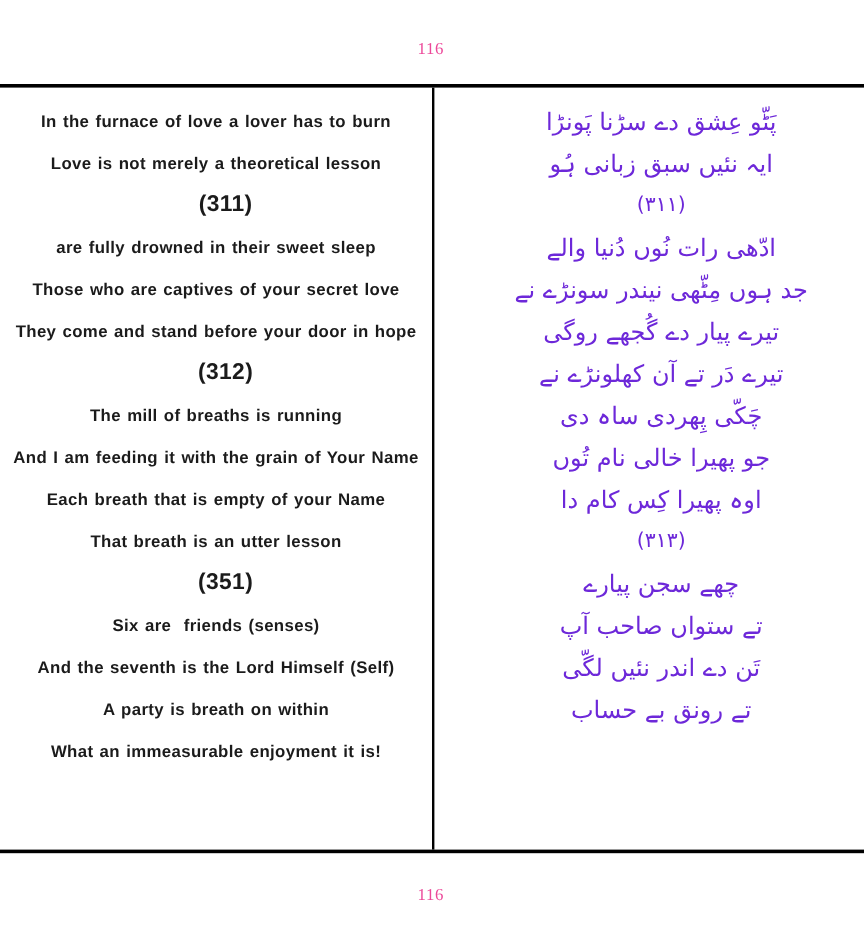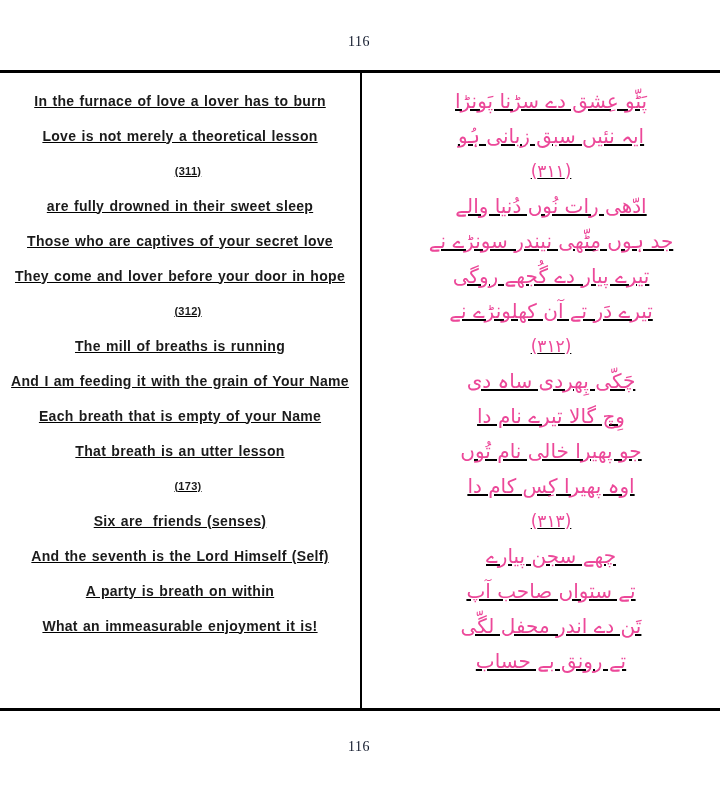--- a/index.html
+++ b/index.html
@@ -13,38 +13,37 @@
     position: relative;
     overflow: hidden;
   }
   .page-number {
     position: absolute;
     left: 0;
     width: 718px;
     text-align: center;
     font-family: "Liberation Serif", serif;
     font-size: 14px;
-    color: #0f172a;
+    color: #ec4899;
     letter-spacing: 0.5px;
   }
   .page-number.top { top: 34px; }
   .page-number.bottom { top: 739px; }
 
   .frame {
     position: absolute;
     top: 70px;
     left: 0;
     width: 720px;
     height: 641px;
     box-sizing: border-box;
     border-top: 3px solid #000;
     border-bottom: 3px solid #000;
     display: grid;
     grid-template-columns: 360px 358px;
-    text-decoration: underline;
   }
   .col {
     box-sizing: border-box;
     padding-top: 10px;
     display: flex;
     flex-direction: column;
   }
   .col-ur {
     border-left: 2px solid #000;
     padding-left: 22px;
@@ -60,72 +59,70 @@
     font-family: "Liberation Sans", sans-serif;
     font-size: 14px;
     font-weight: 600;
     letter-spacing: 0.3px;
     word-spacing: 1px;
     color: #1b1b1b;
     white-space: pre;
   }
   .line-en.number {
     font-weight: 700;
-    font-size: 11px;
+    font-size: 19px;
     padding-left: 16px;
   }
   .line-ur {
     font-family: "DejaVu Sans", sans-serif;
     font-size: 20px;
-    color: #ec4899;
+    color: #6d28d9;
     white-space: pre;
   }
   .line-ur.number {
     font-size: 17px;
     letter-spacing: 1px;
   }
 </style>
 </head>
 <body>
 
 <div class="page-number top">116</div>
 
 <div class="frame">
   <div class="col col-en">
       <div class="line line-en">In the furnace of love a lover has to burn</div>
       <div class="line line-en">Love is not merely a theoretical lesson</div>
       <div class="line line-en number">(311)</div>
       <div class="line line-en">are fully drowned in their sweet sleep</div>
       <div class="line line-en">Those who are captives of your secret love</div>
-      <div class="line line-en">They come and lover before your door in hope</div>
+      <div class="line line-en">They come and stand before your door in hope</div>
       <div class="line line-en number">(312)</div>
       <div class="line line-en">The mill of breaths is running</div>
       <div class="line line-en">And I am feeding it with the grain of Your Name</div>
       <div class="line line-en">Each breath that is empty of your Name</div>
       <div class="line line-en">That breath is an utter lesson</div>
-      <div class="line line-en number">(173)</div>
+      <div class="line line-en number">(351)</div>
       <div class="line line-en">Six are  friends (senses)</div>
       <div class="line line-en">And the seventh is the Lord Himself (Self)</div>
       <div class="line line-en">A party is breath on within</div>
       <div class="line line-en">What an immeasurable enjoyment it is!</div>
     </div>
   <div class="col col-ur">
       <div class="line line-ur" dir="rtl">پَٹّو عِشق دے سڑنا پَونڑا</div>
       <div class="line line-ur" dir="rtl">ایہ نئیں سبق زبانی ہُو</div>
       <div class="line line-ur number" dir="rtl">(۳۱۱)</div>
       <div class="line line-ur" dir="rtl">ادّھی رات نُوں دُنیا والے</div>
       <div class="line line-ur" dir="rtl">جد ہوں مِٹّھی نیندر سونڑے نے</div>
       <div class="line line-ur" dir="rtl">تیرے پیار دے گُجھے روگی</div>
       <div class="line line-ur" dir="rtl">تیرے دَر تے آن کھلونڑے نے</div>
-      <div class="line line-ur number" dir="rtl">(۳۱۲)</div>
       <div class="line line-ur" dir="rtl">چَکّی پِھردی ساہ دی</div>
-      <div class="line line-ur" dir="rtl">وِچ گالا تیرے نام دا</div>
       <div class="line line-ur" dir="rtl">جو پھیرا خالی نام تُوں</div>
       <div class="line line-ur" dir="rtl">اوہ پھیرا کِس کام دا</div>
       <div class="line line-ur number" dir="rtl">(۳۱۳)</div>
       <div class="line line-ur" dir="rtl">چھے سجن پیارے</div>
       <div class="line line-ur" dir="rtl">تے ستواں صاحب آپ</div>
-      <div class="line line-ur" dir="rtl">تَن دے اندر محفل لگّی</div>
+      <div class="line line-ur" dir="rtl">تَن دے اندر نئیں لگّی</div>
       <div class="line line-ur" dir="rtl">تے رونق بے حساب</div>
     </div>
 </div>
 
 <div class="page-number bottom">116</div>
 
 </body></html>

